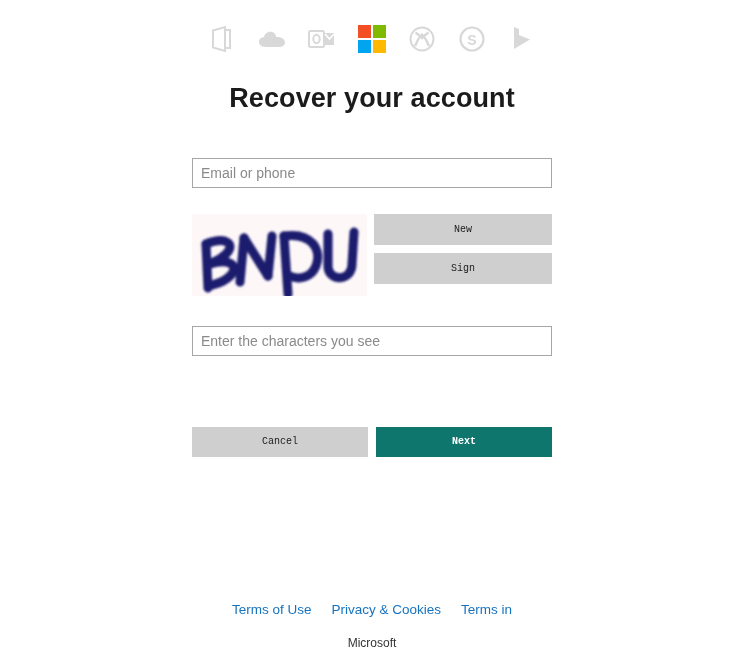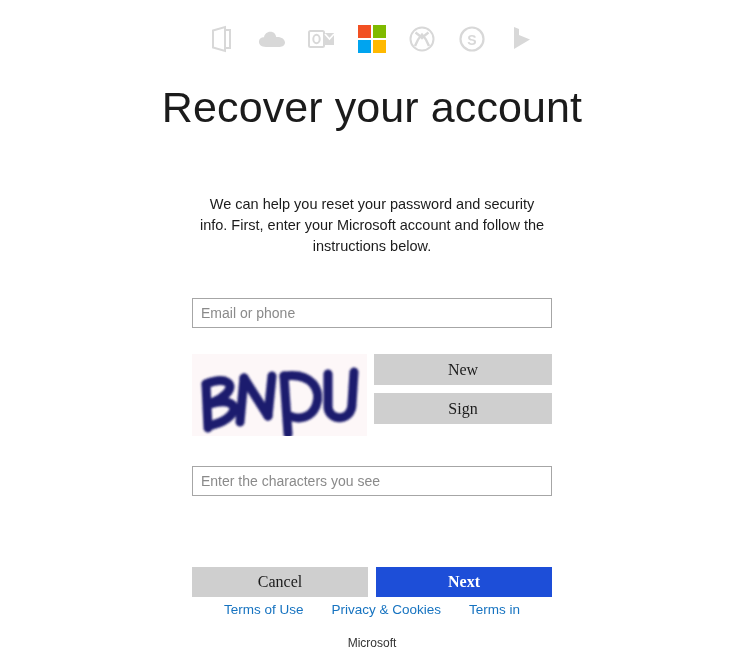--- a/index.html
+++ b/index.html
@@ -39,22 +39,22 @@
     height: 30px;
     display: flex;
     align-items: center;
     justify-content: center;
   }
   .prod-icon svg { display: block; }
 
   
   .title {
     margin-top: 22px;
-    font-size: 43px;
-    font-weight: 400;
+    font-size: 27px;
+    font-weight: 700;
     letter-spacing: 0.1px;
     color: #1b1b1b;
     line-height: 1.1;
     text-align: center;
   }
 
   
   .desc {
     margin-top: 34px;
     width: 352px;
@@ -112,33 +112,33 @@
     flex-direction: column;
     gap: 8px;
   }
   .btn {
     box-sizing: border-box;
     display: block;
     width: 100%;
     height: 31px;
     border: none;
     border-radius: 0;
-    font-family: Liberation Serif, serif;
-    font-size: 16px;
+    font-family: Liberation Mono, monospace;
+    font-size: 10px;
     line-height: 31px;
     text-align: center;
     cursor: pointer;
     padding: 0;
   }
   .btn-grey {
     background: #cfcfcf;
     color: #1b1b1b;
   }
   .btn-primary {
-    background: #1d4ed8;
+    background: #0f766e;
     color: #ffffff;
     font-weight: bold;
   }
 
   .captcha-input-wrap { margin-top: 30px; }
 
   
   .action-row {
     margin-top: 71px;
     width: 360px;
@@ -152,21 +152,21 @@
   .footer {
     position: absolute;
     left: 0;
     right: 0;
     bottom: 8px;
     text-align: center;
   }
   .footer-links {
     display: flex;
     justify-content: center;
-    gap: 28px;
+    gap: 20px;
     text-align: center;
   }
   .footer-link {
     font-size: 13.5px;
     color: #1673c0;
     text-decoration: none;
     cursor: pointer;
   }
   .footer-brand {
     margin-top: 19px;
@@ -231,21 +231,20 @@
       <svg width="24" height="28" viewBox="0 0 24 28" aria-hidden="true">
         <path d="M4 2 L9 4 L9 21 L4 24 Z" fill="#d8d8d8"></path>
         <path d="M9 10 L20 14.5 L9 21 Z" fill="#d8d8d8"></path>
       </svg>
     </span>
 
   </div>
 
   <h1 class="title">Recover your account</h1>
 
-  <p class="desc">We can help you reset your password and security info. First, enter your Microsoft account and follow the instructions below.</p>
 
   <div class="form-col">
 
     <input class="text-input" type="text" placeholder="Email or phone" style="">
 
     <div class="captcha-row">
 
       <div class="captcha-img">
         <svg width="175" height="82" viewBox="0 0 175 82" aria-hidden="true">
           <defs>

